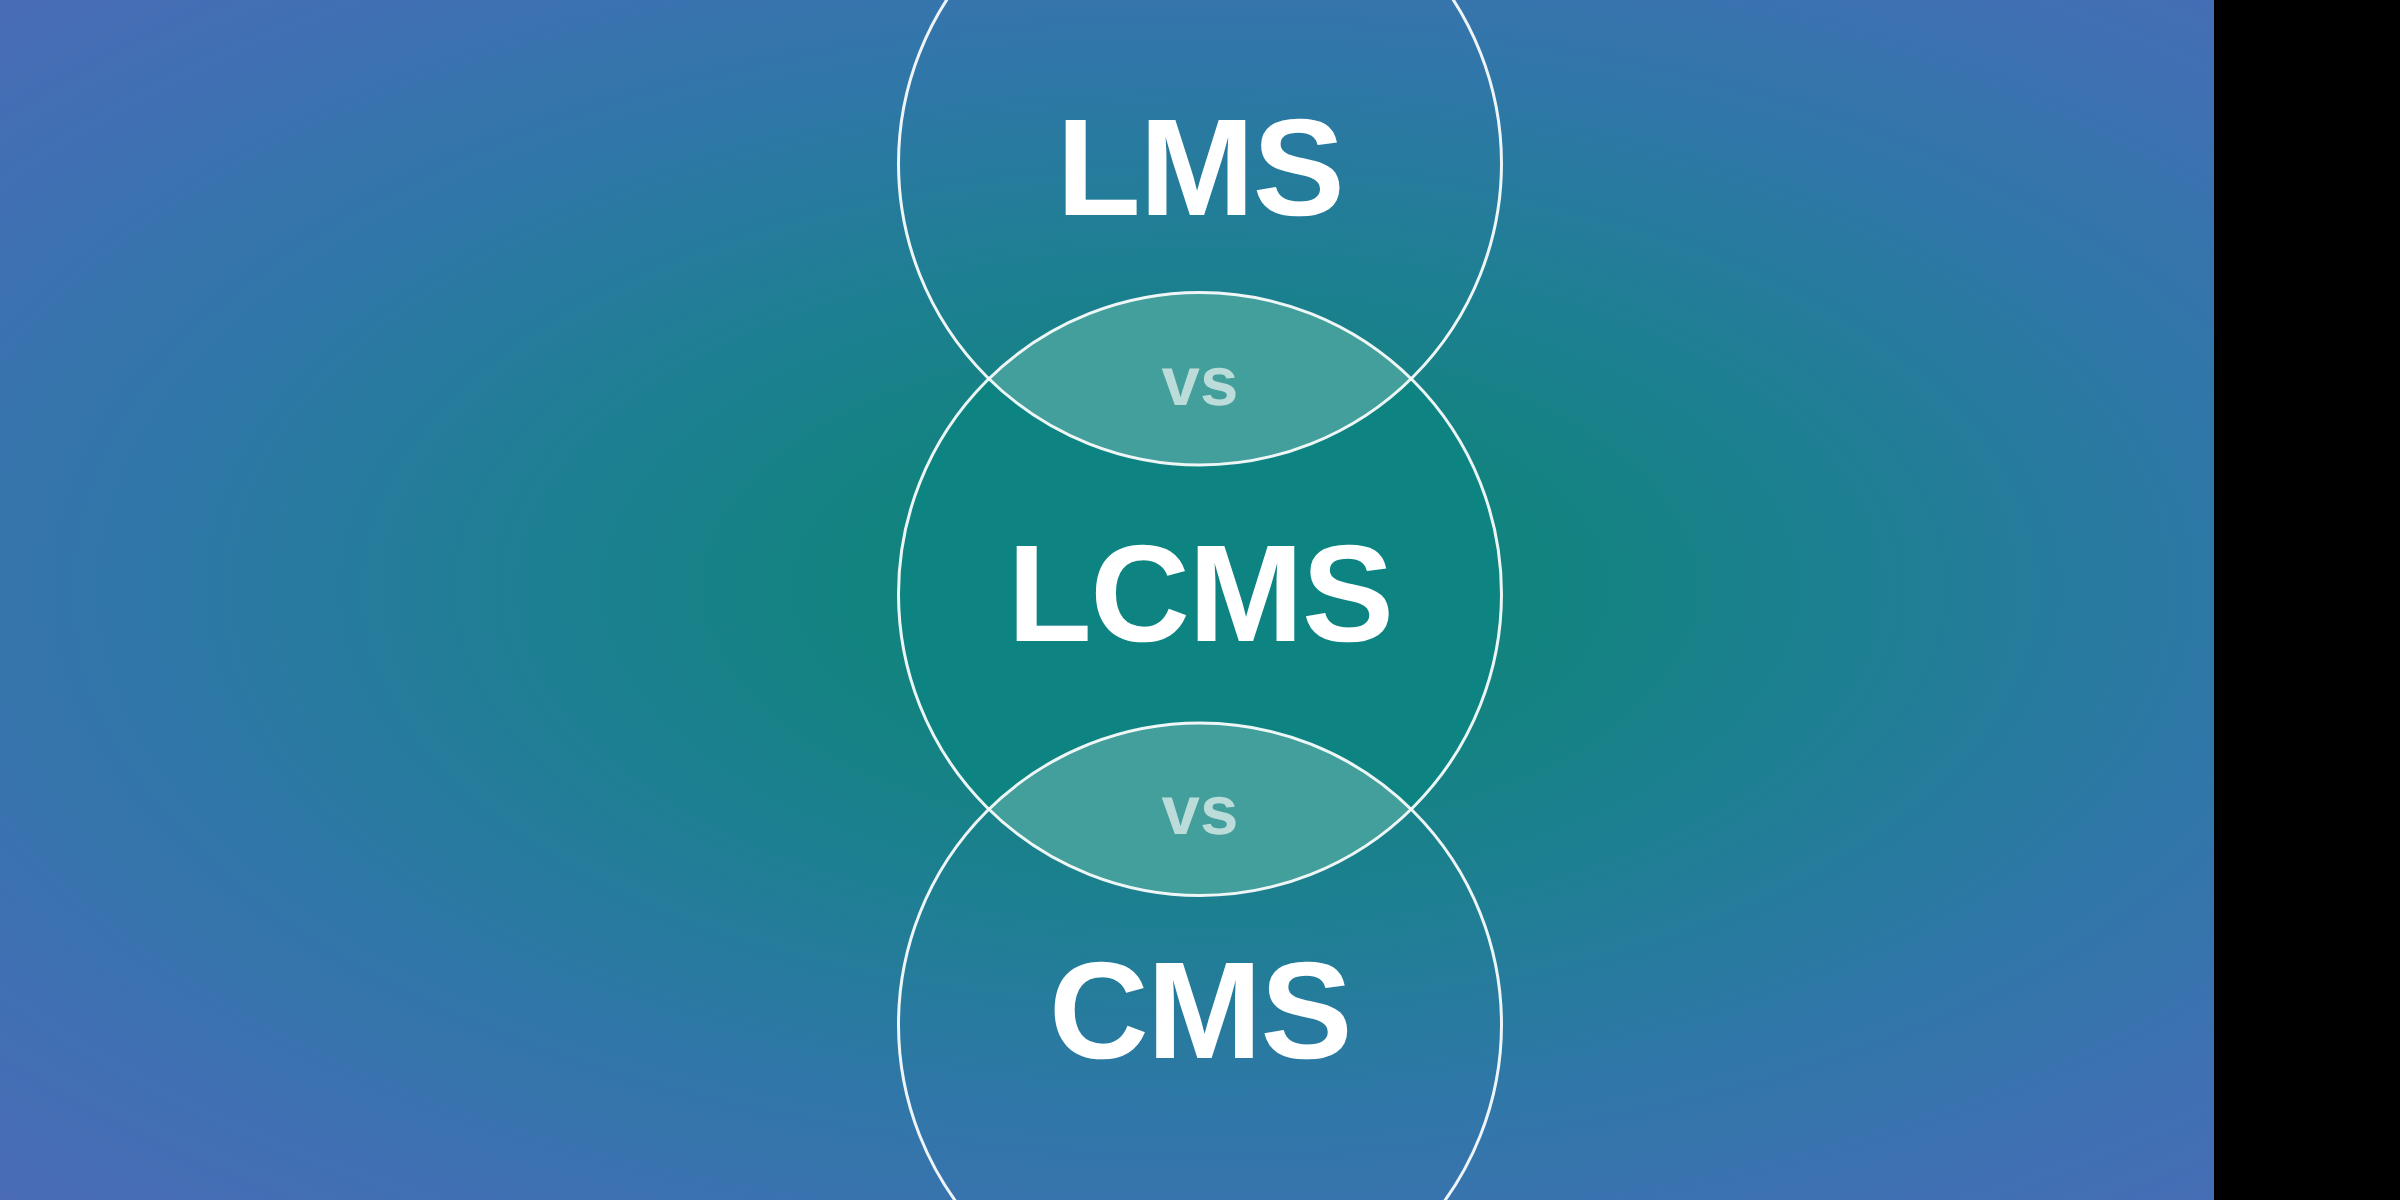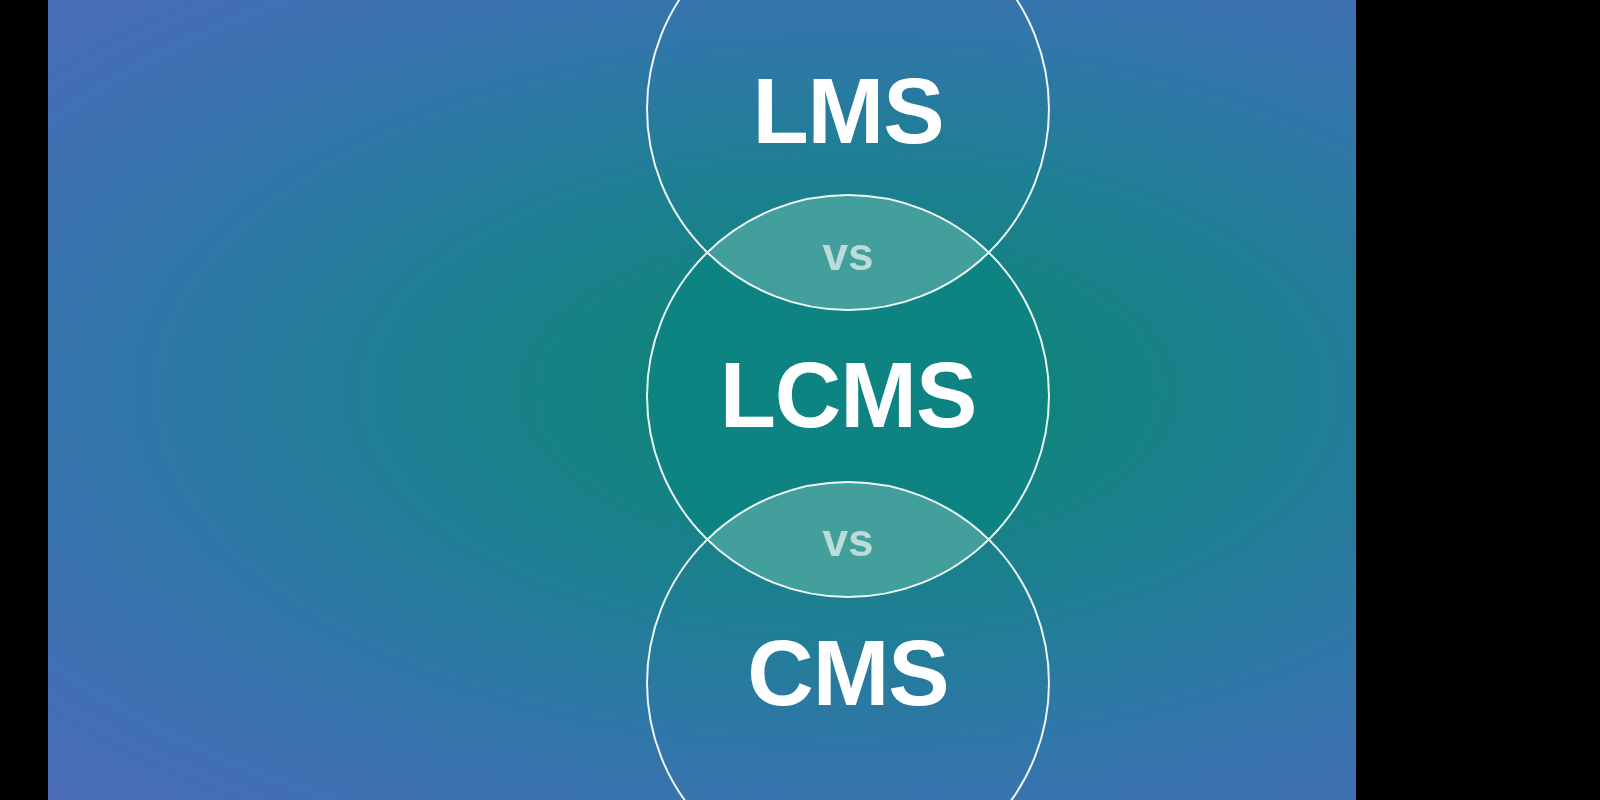--- a/index.html
+++ b/index.html
@@ -3,25 +3,24 @@
 <meta charset="utf-8">
 <title>LMS vs LCMS vs CMS</title>
 <style>
   html, body {
     margin: 0;
     padding: 0;
     background: #000;
   }
   #stage {
     position: relative;
-    width: 1308px;
+    width: 1476px;
     height: 800px;
     overflow: hidden;
     font-family: "Liberation Sans", sans-serif;
-    margin-left: 48px;
   }
   #venn-svg {
     display: block;
     width: 1600px;
     height: 800px;
   }
   .venn-label {
     font-family: "Liberation Sans", sans-serif;
     font-weight: 700;
     letter-spacing: -1px;

